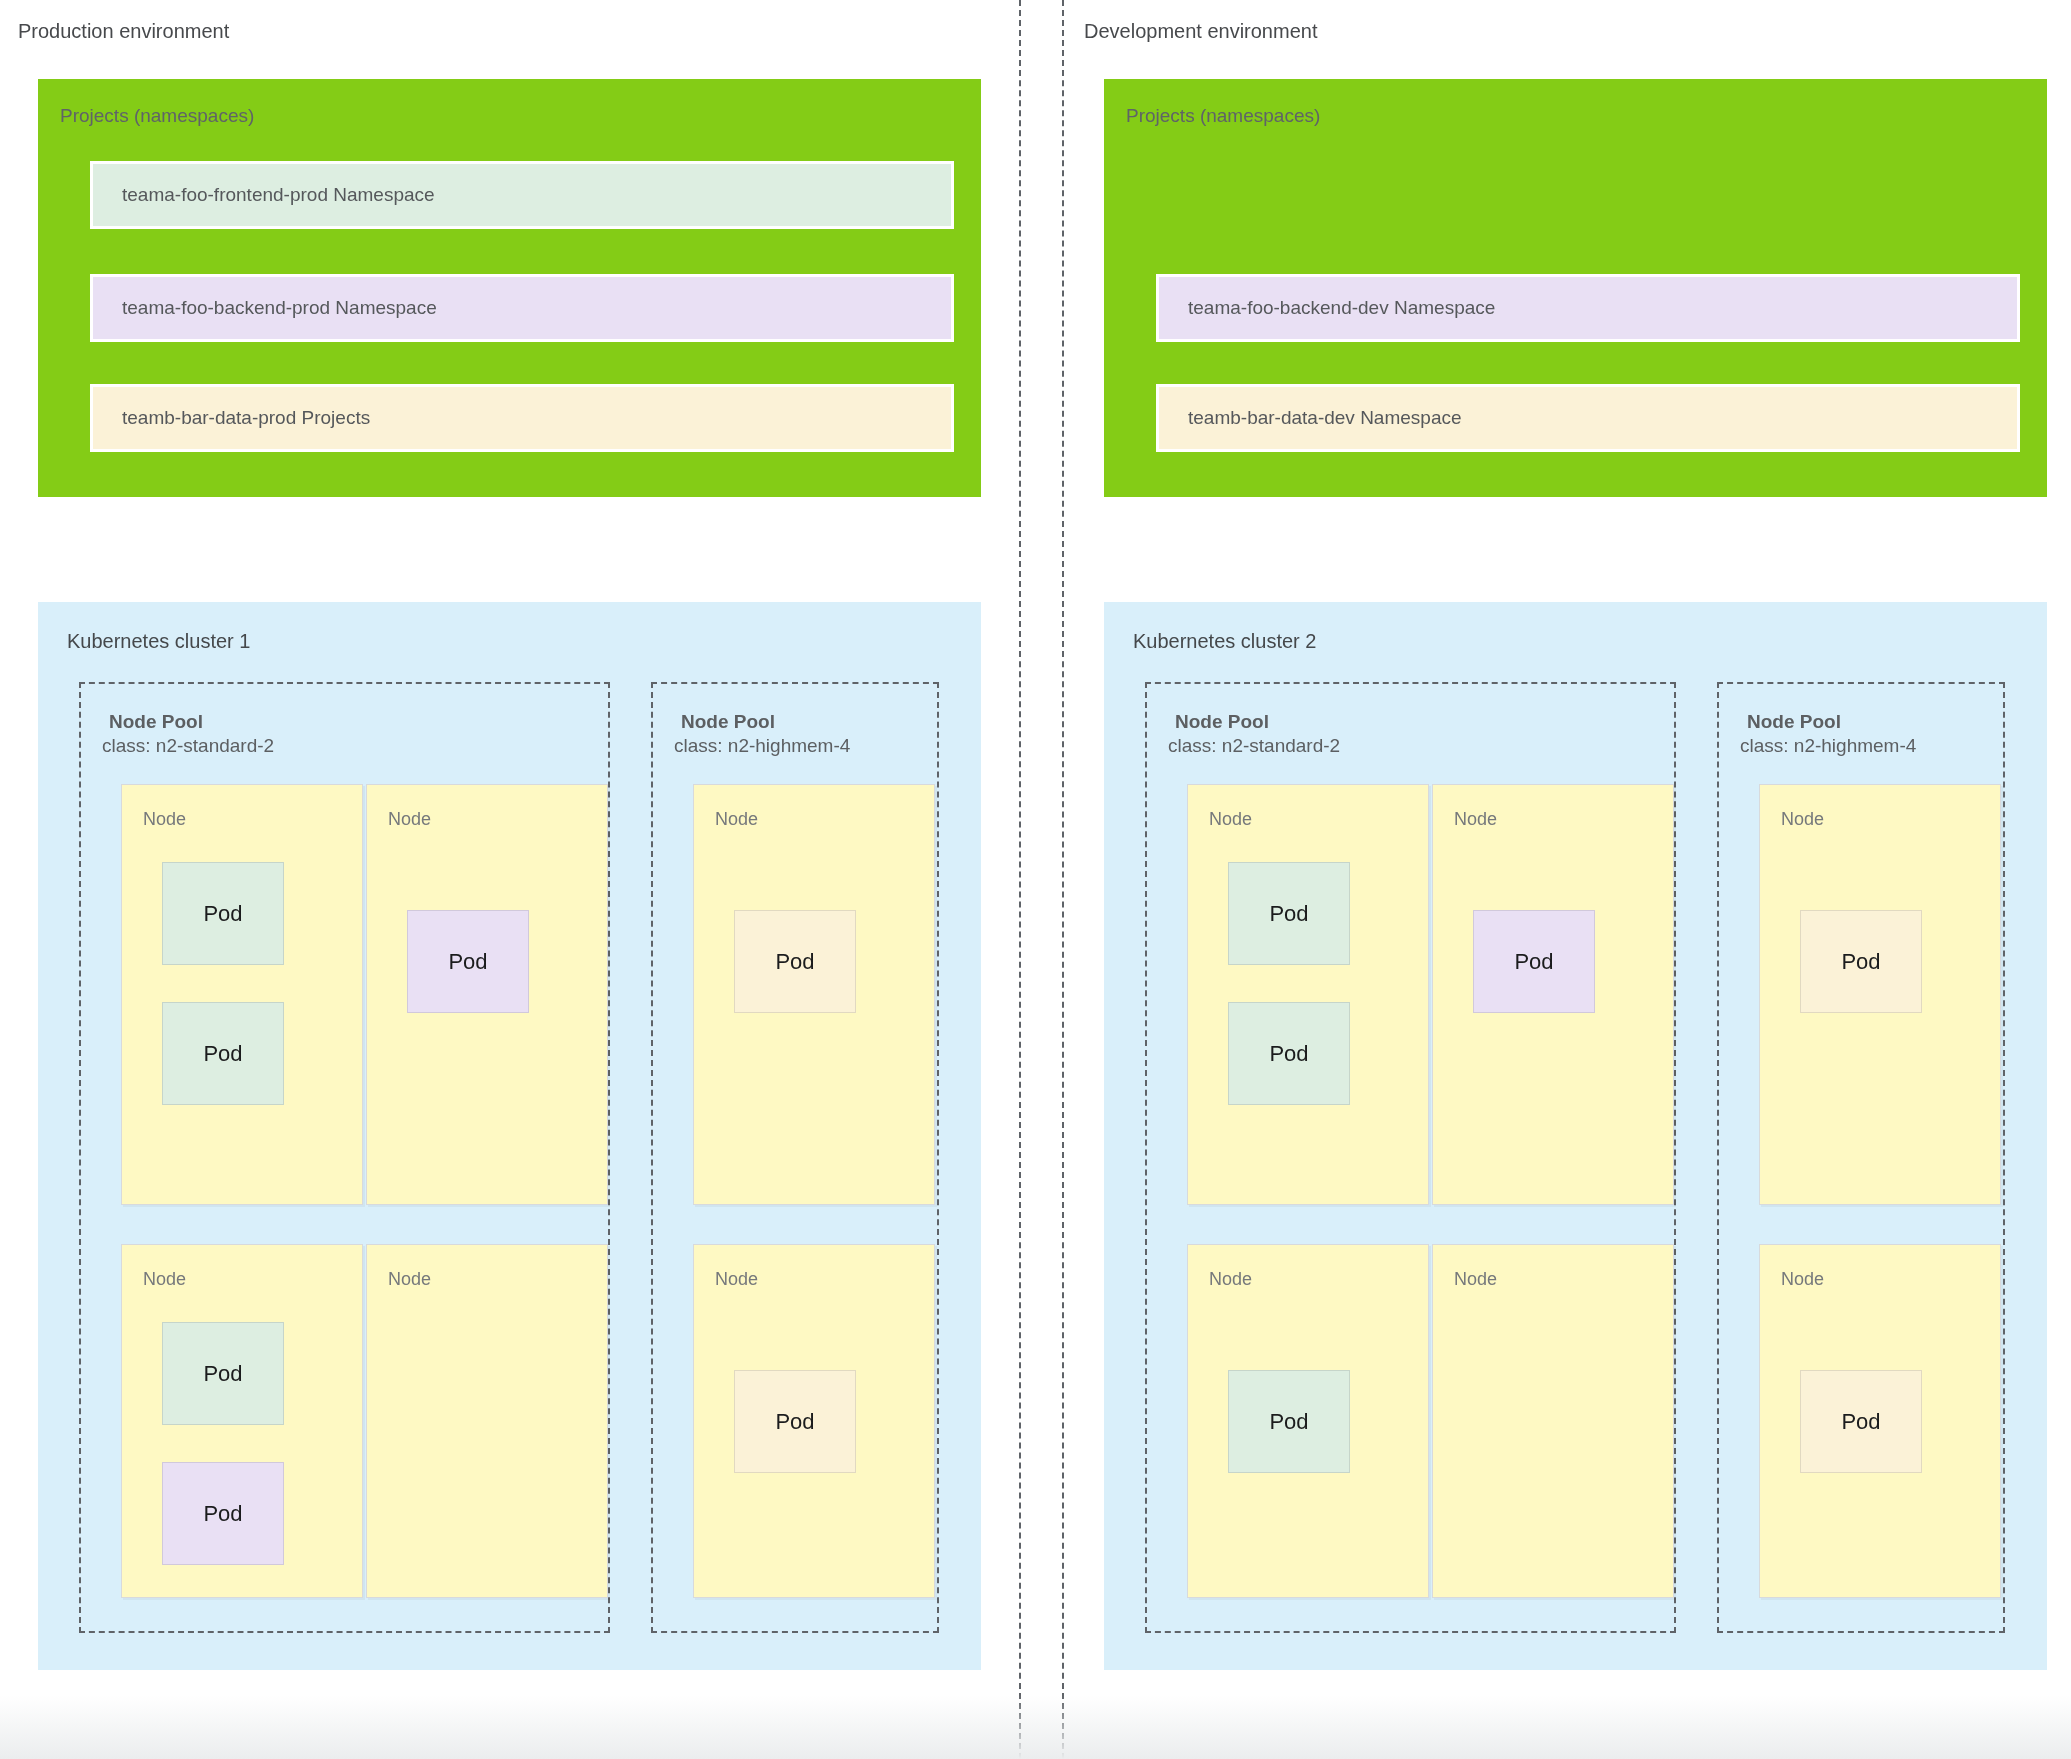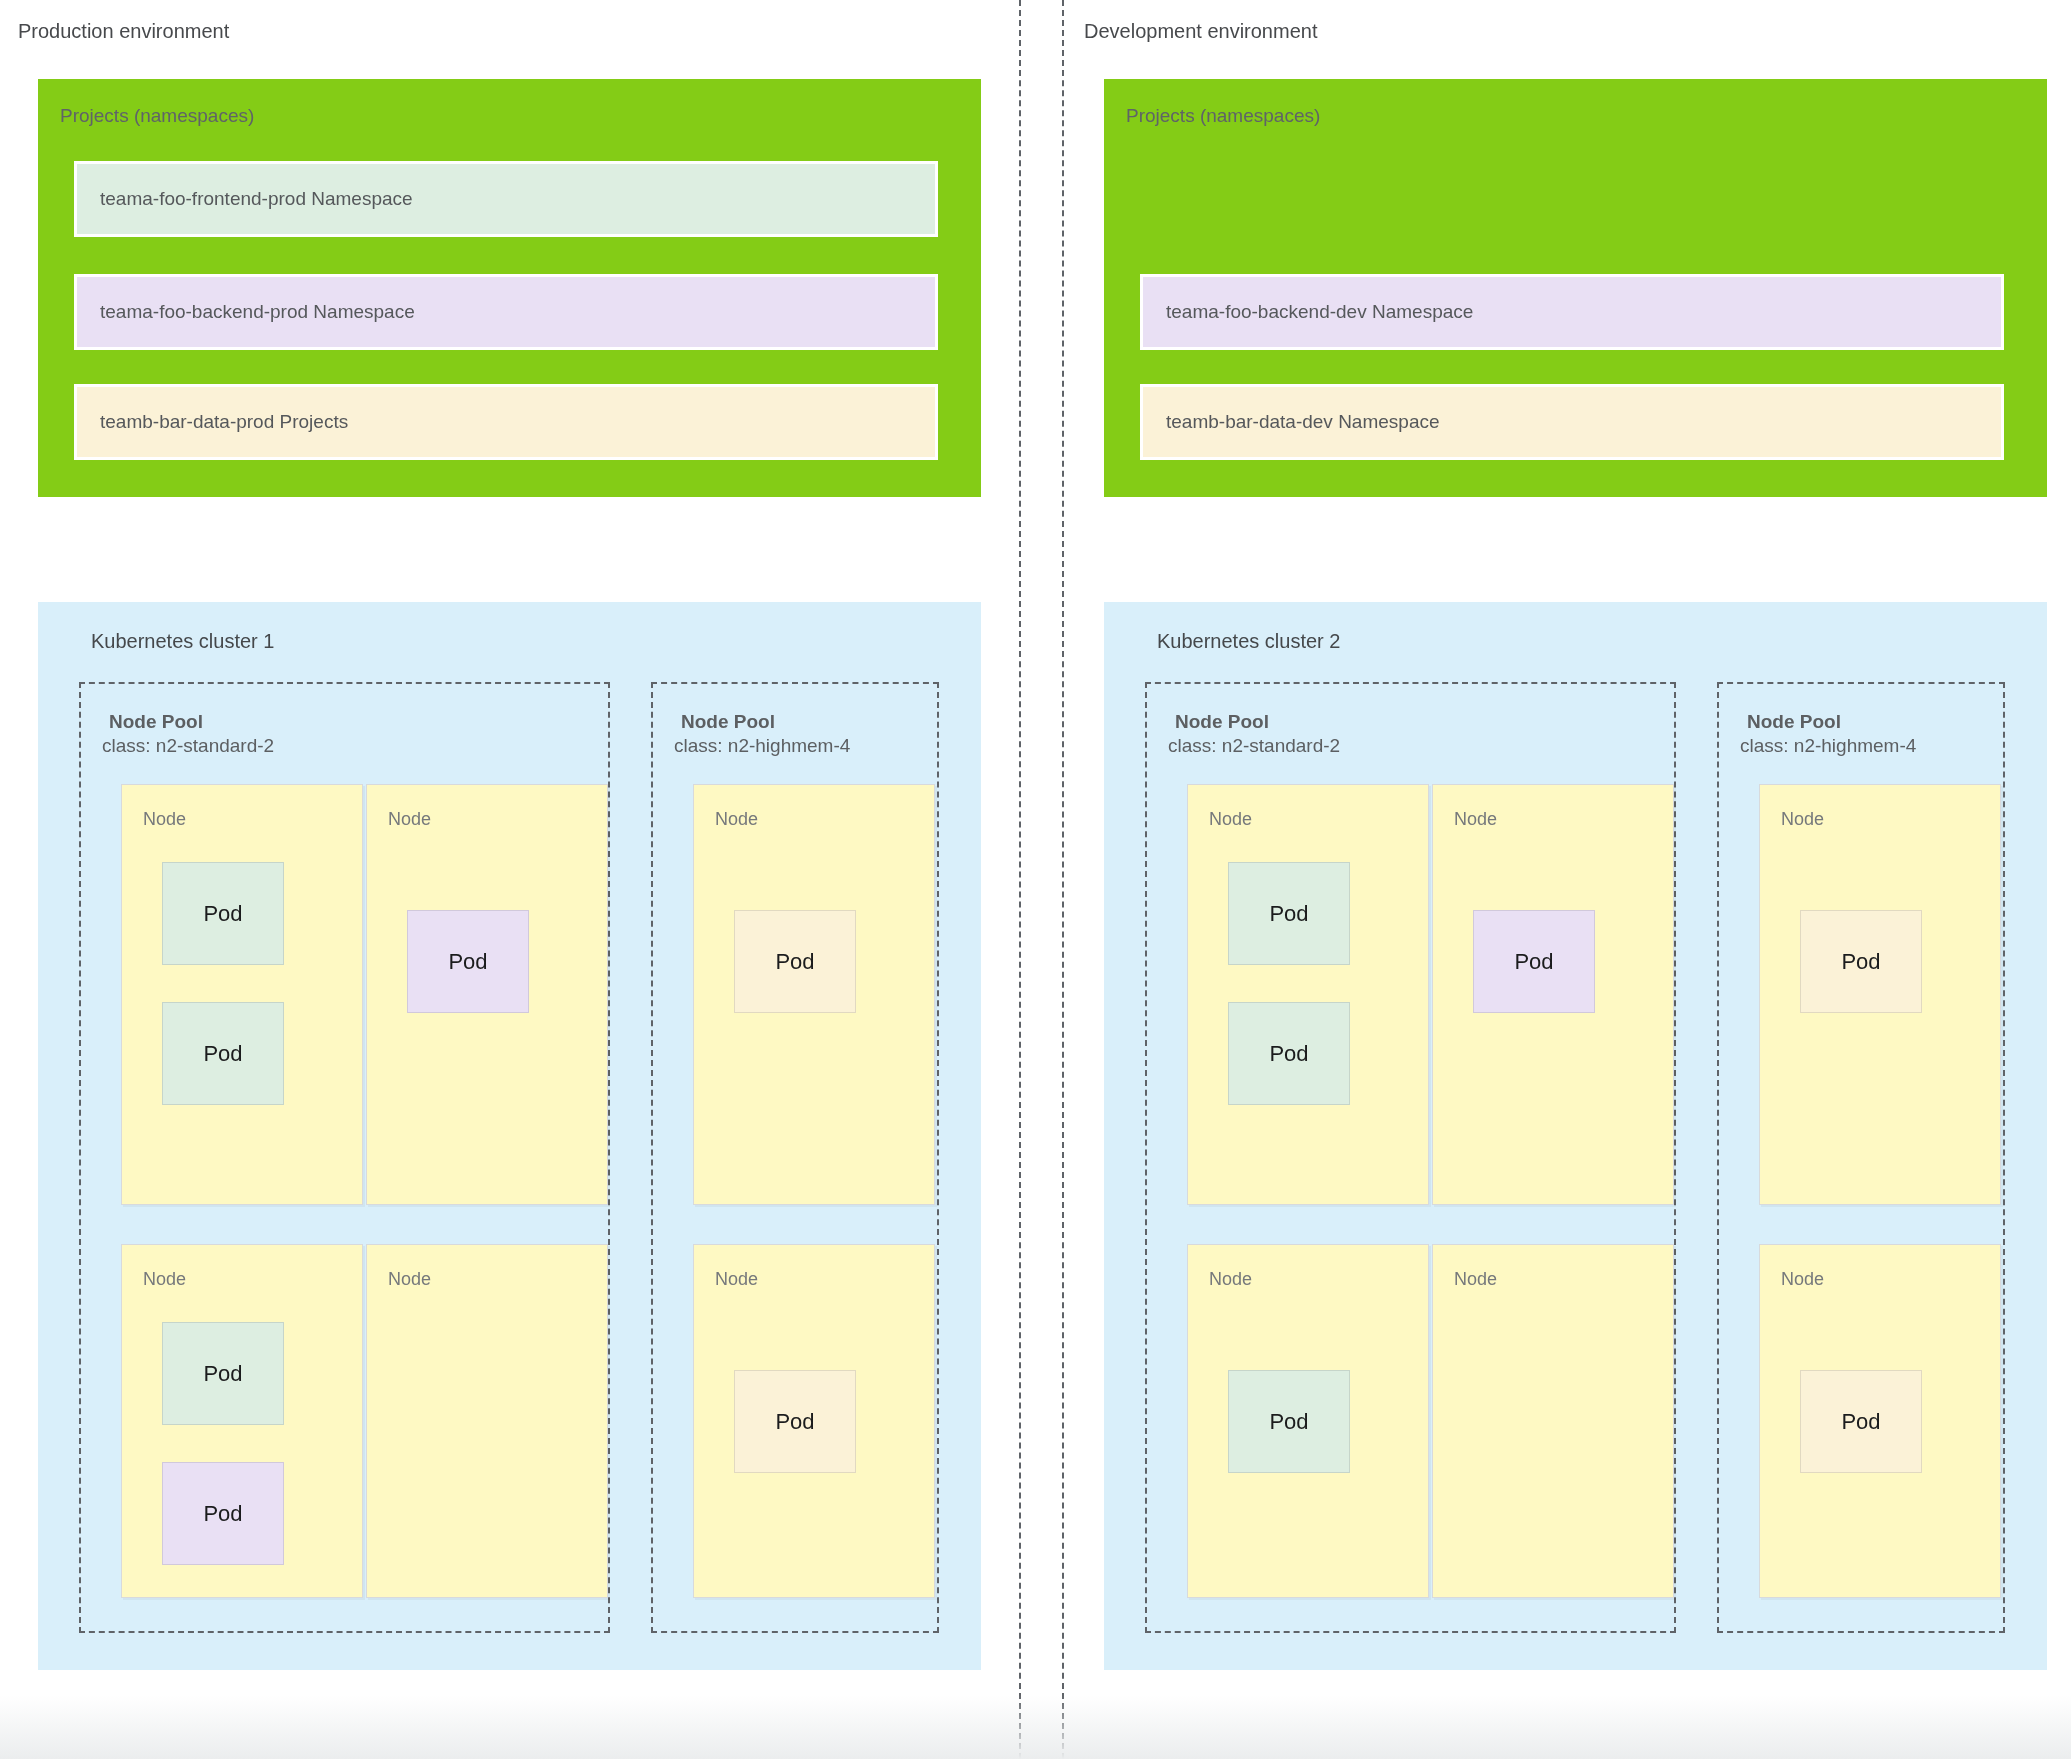--- a/index.html
+++ b/index.html
@@ -22,42 +22,42 @@
   
   .projects {
     position:absolute; left:0; top:79px; width:943px; height:418px;
     background:#84cc16;
   }
   .projects-title {
     position:absolute; left:22px; top:26px;
     font-size:19px; color:#5f6368; white-space:nowrap;
   }
   .ns {
-    position:absolute; left:36px; width:864px; height:76px;
+    position:absolute; left:52px; width:864px; height:68px;
     border:3px solid #ffffff; box-sizing:border-box;
-    display:flex; align-items:center; padding-left:23px;
+    display:flex; align-items:center; padding-left:29px;
     font-size:19px; color:#55585b; white-space:nowrap;
   }
   .ns--1 { top:82px; }
   .ns--2 { top:195px; }
   .ns--3 { top:305px; }
 
   
   [data-color="green"]  { background:#ddeee1; }
   [data-color="purple"] { background:#e9e0f4; }
   [data-color="yellow"] { background:#fbf2d7; }
 
   
   .cluster {
     position:absolute; left:0; top:602px; width:943px; height:1068px;
     background:#d9effa;
   }
   .cluster-title {
     position:absolute; left:29px; top:28px;
-    font-size:20px; color:#45484b; white-space:nowrap;margin-left:24px;
+    font-size:20px; color:#45484b; white-space:nowrap;
   }
 
   .pool {
     position:absolute; top:80px; height:951px;
     border:2px dashed #5f6368; box-sizing:border-box;
   }
   .pool--standard { left:41px;  width:531px; }
   .pool--highmem  { left:613px; width:288px; }
 
   .pool-title {

